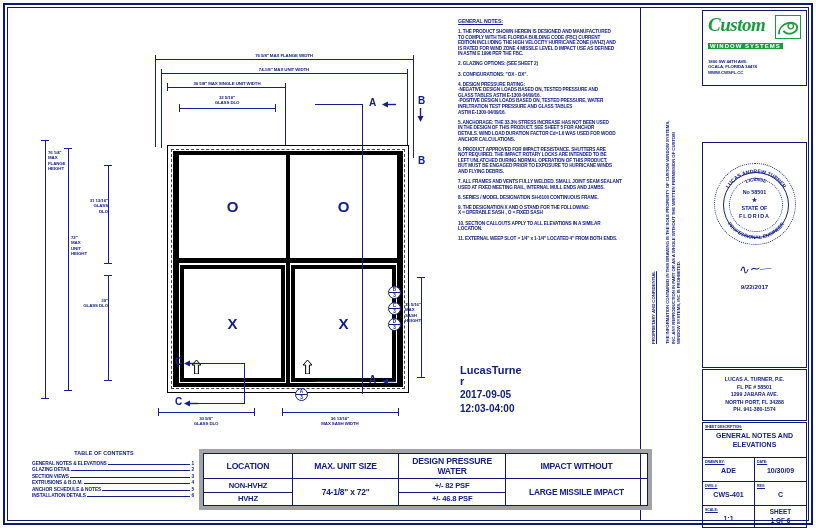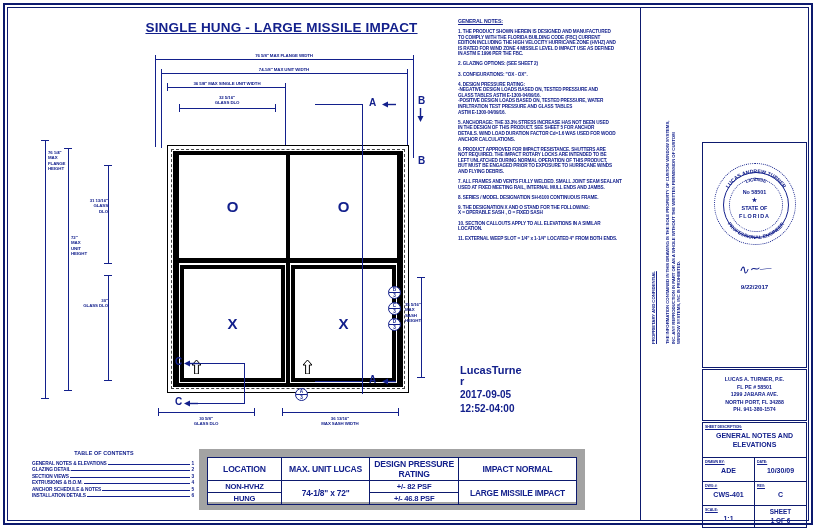--- a/index.html
+++ b/index.html
@@ -310,22 +310,22 @@
     line-height: 6.4px; padding-left: 18px;
     letter-spacing: -0.1px;
   }
   .toc-dots {
     flex: 1; border-bottom: 1px solid #13208c;
     margin: 0 1px 1px 1px; height: 4px;
   }
 
   #spec-table {
     position: absolute; left: 199px; top: 449px;
-    width: 386px; height: 61px;
-    border: 8px solid #a3a3a3;
+    width: 453px; height: 61px;
+    border: 4px solid #a3a3a3;
     border-collapse: collapse;
   }
   #spec-table table {
     width: 100%; height: 100%;
     border-collapse: collapse;
     color: #13208c;
   }
   #spec-table th, #spec-table td {
     border: 1.5px solid #0d1a6e;
     text-align: center; font-weight: bold;
@@ -335,21 +335,20 @@
   #spec-table th { font-size: 8.6px; line-height: 10px; }
   #spec-table td.small { font-size: 7.6px; }
 </style>
 </head>
 <body>
 
 <div id="sheet">
   <div class="frame-outer"></div>
   <div class="frame-inner"></div>
 
-  <div id="drawing-title">SINGLE HUNG - LARGE MISSILE IMPACT</div>
 
   <div id="elevation">
 
     <div class="dimline" style="left:143px; top:19px; width:258px;"></div>
     <div class="dimvert" style="left:143px; top:15px; height:8px;"></div>
     <div class="dimvert" style="left:401px; top:15px; height:8px;"></div>
     <div class="dimvert" style="left:143px; top:19px; height:88px;"></div>
     <div class="dimvert" style="left:401px; top:19px; height:88px;"></div>
     <div class="dimtext" style="left:212px; top:13px; width:120px;">76 5/8" MAX FLANGE WIDTH</div>
 
@@ -540,30 +539,41 @@
      X = OPERABLE SASH , O = FIXED SASH</div>
     <div class="note">10. SECTION CALLOUTS APPLY TO ALL ELEVATIONS IN A SIMILAR
       LOCATION.</div>
     <div class="note">11. EXTERNAL WEEP SLOT = 1/4" x 1-1/4" LOCATED 4" FROM BOTH ENDS.</div>
   </div>
 
   <div id="signature">
     <div class="sig-name">LucasTurne</div>
     <div class="sig-name">r</div>
     <div class="sig-date">2017-09-05</div>
-    <div class="sig-date">12:52-04:00</div>
+    <div class="sig-date">12:03-04:00</div>
   </div>
 
   <div id="titleblock">
 
     <div id="confidential">
       <div class="vert-text" style="left:8px; top:228px; text-decoration:underline;">PROPRIETARY AND CONFIDENTIAL</div>
       <div class="vert-text" style="left:22px; top:228px; width:228px; white-space:normal; line-height:5.6px; text-align:left;">THE INFORMATION CONTAINED IN THIS DRAWING IS THE SOLE PROPERTY OF CUSTOM WINDOW SYSTEMS, INC. ANY REPRODUCTION IN PART OR AS A WHOLE WITHOUT THE WRITTEN PERMISSION OF CUSTOM WINDOW SYSTEMS, INC IS PROHIBITED.</div>
     </div>
 
+    <div id="logo-box">
+      <div class="logo-word">Custom</div>
+      <div class="logo-sub">WINDOW SYSTEMS</div>
+      <svg class="logo-mark" viewBox="0 0 26 24">
+        <path d="M3 20 C3 6, 22 4, 23 12 C23 19, 12 22, 8 16" fill="none" stroke="#1a9c3c" stroke-width="2"></path>
+        <circle cx="16" cy="11" r="3" fill="none" stroke="#1a9c3c" stroke-width="1.5"></circle>
+      </svg>
+      <div class="logo-addr" style="white-space:pre-line;">1800 SW 44TH AVE.
+OCALA, FLORIDA 34474
+WWW.CWSFL.CC</div>
+    </div>
 
 
     <div id="seal-box">
       <div class="seal">
         <div class="seal-ring2"></div>
         <div class="seal-ring3"></div>
         <svg style="position:absolute;left:0;top:0;" width="82" height="82">
           <defs>
             <path id="arcTop" d="M 9,41 A 32,32 0 0 1 73,41" fill="none"></path>
             <path id="arcBot" d="M 7,41 A 34,34 0 0 0 75,41" fill="none"></path>
@@ -669,31 +679,31 @@
       <span class="toc-dots"></span>
       <span>6</span>
     </div>
   </div>
 
   <div id="spec-table">
     <table>
       <tbody>
           <tr>
         <th style="width:20%">LOCATION</th>
-        <th style="width:24%">MAX. UNIT LUCAS</th>
-        <th style="width:24%">DESIGN PRESSURE RATING</th>
-        <th style="width:32%">IMPACT NORMAL</th>
+        <th style="width:24%">MAX. UNIT SIZE</th>
+        <th style="width:24%">DESIGN PRESSURE WATER</th>
+        <th style="width:32%">IMPACT WITHOUT</th>
       </tr>
       <tr>
         <td class="small">NON-HVHZ</td>
         <td rowspan="2">74-1/8" x 72"</td>
         <td class="small">+/- 82 PSF</td>
         <td rowspan="2">LARGE MISSILE IMPACT</td>
       </tr>
       <tr>
-        <td class="small">HUNG</td>
+        <td class="small">HVHZ</td>
         <td class="small">+/- 46.8 PSF</td>
       </tr>
     </tbody>
       </table>
   </div>
 
 </div>
 
 </body></html>

